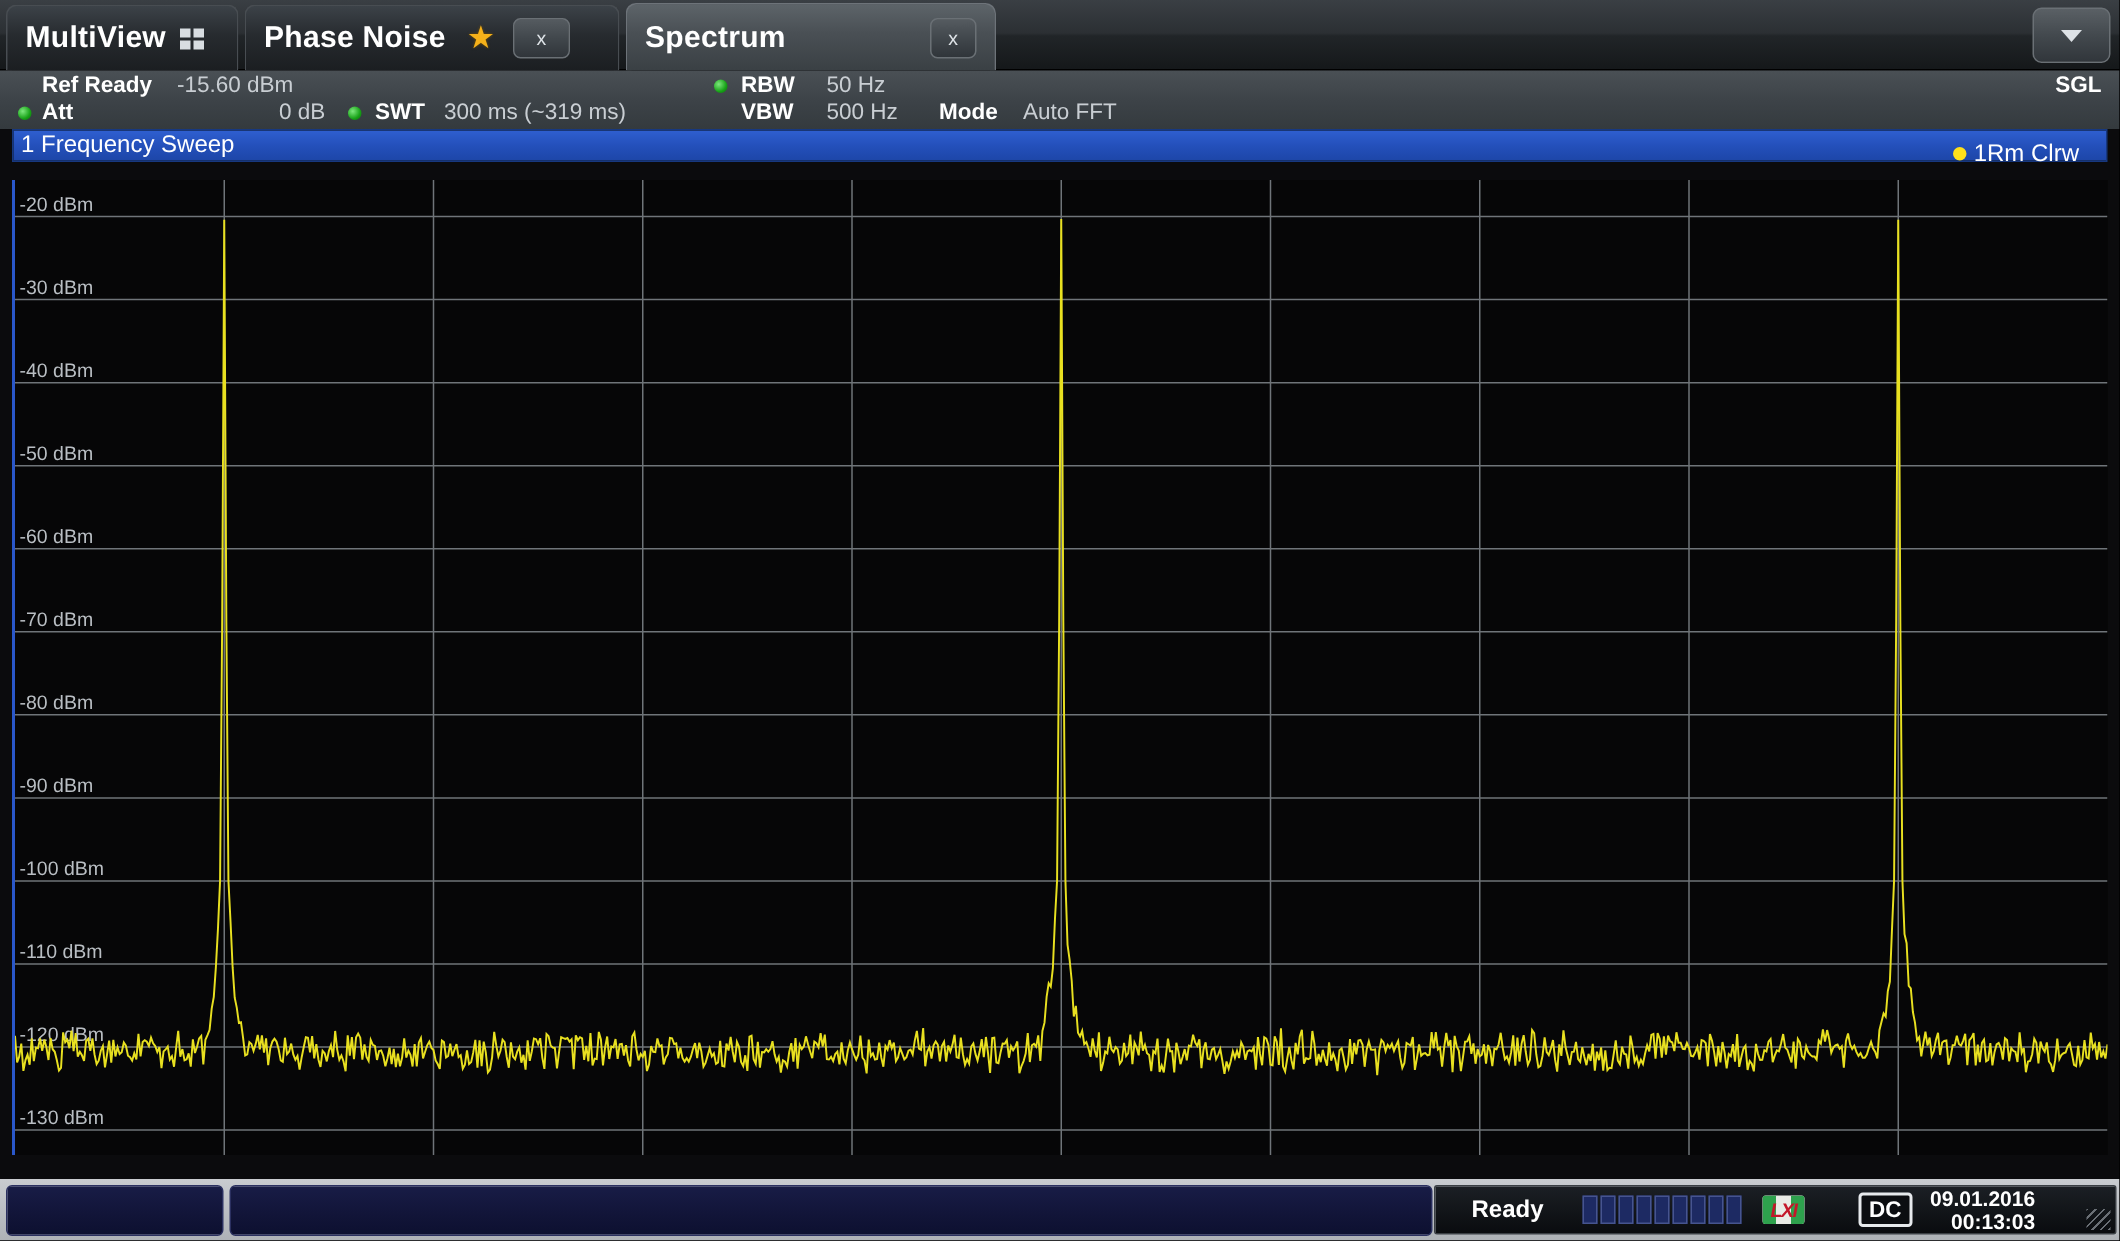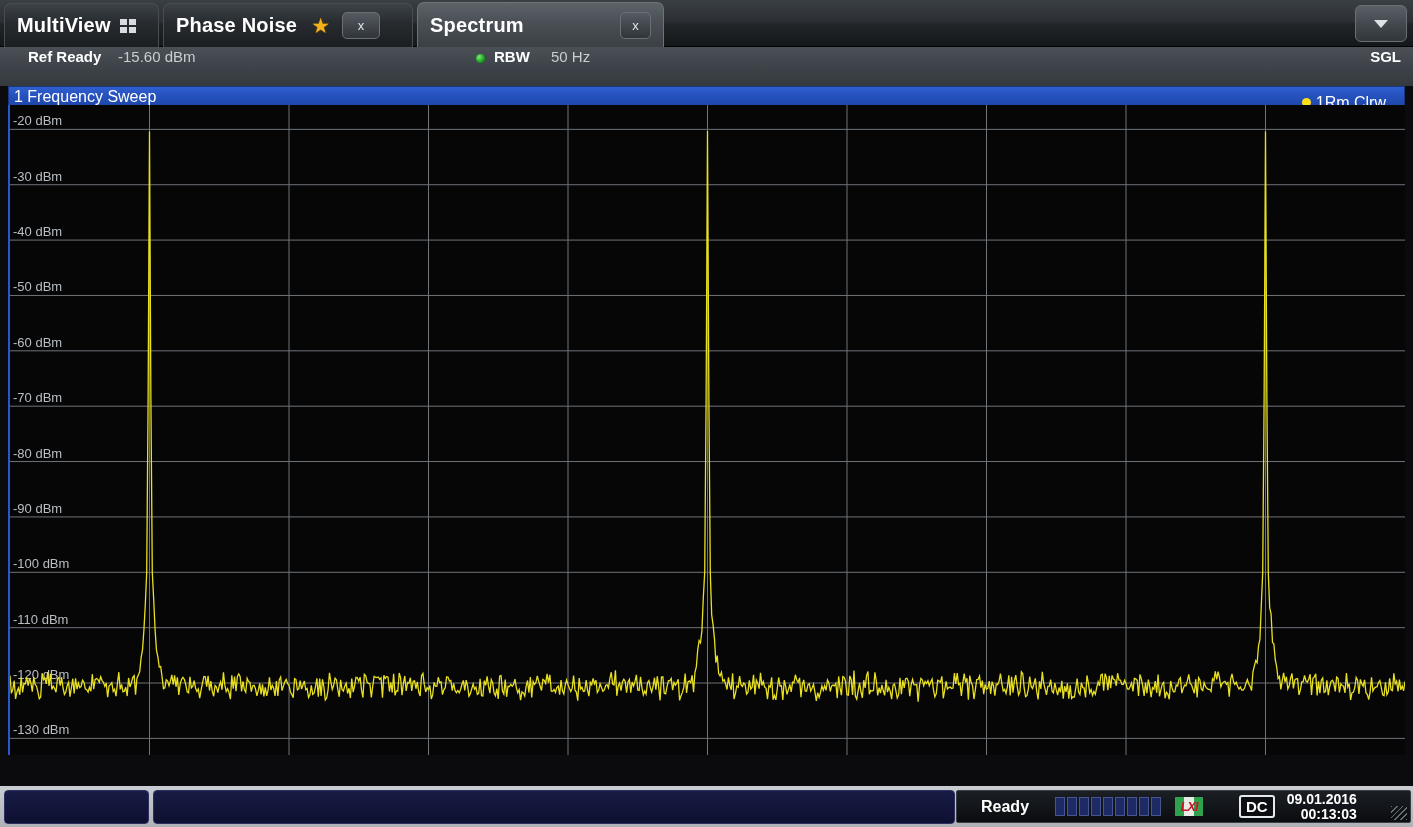--- a/index.html
+++ b/index.html
@@ -90,21 +90,21 @@
     box-sizing:border-box;
     color:#fff;font-size:16px;
     display:flex;align-items:center;justify-content:space-between;
     padding:0 18px 0 5px;
   }
   .tracelbl{display:flex;align-items:center;gap:5px;font-size:16px;color:#fff;margin-top:11px;}
   .dotY{width:9px;height:9px;border-radius:50%;background:#ffe01a;display:inline-block;}
 
   
   .plotwrap{
-    position:absolute;left:8px;top:105px;width:1397px;height:650px;
+    position:absolute;left:8px;top:120px;width:1397px;height:650px;
     background:#060607;
     border-left:2px solid #2a57c9;
     box-sizing:border-box;
   }
   .plotsvg{display:block;width:1395px;height:650px;}
   .ylab{
     fill:#b9bec3;font-family:"Liberation Sans",sans-serif;font-size:13px;
   }
 
   
@@ -209,20 +209,35 @@
       <span class="abs lbl" style="left:28px;">Ref Ready</span>
       <span class="abs val" style="left:118px;">-15.60 dBm</span>
 
       <span class="abs" style="left:476px;"><span class="led"></span></span>
       <span class="abs lbl" style="left:494px;">RBW</span>
       <span class="abs val" style="left:551px;">50 Hz</span>
 
       <span class="abs lbl" style="right:12px;">SGL</span>
     </div>
 
+    <div class="row r2">
+      <span class="abs" style="left:12px;"><span class="led"></span></span>
+      <span class="abs lbl" style="left:28px;">Att</span>
+      <span class="abs val" style="left:186px;">0 dB</span>
+
+      <span class="abs" style="left:232px;"><span class="led"></span></span>
+      <span class="abs lbl" style="left:250px;">SWT</span>
+      <span class="abs val" style="left:296px;">300 ms (~319 ms)</span>
+
+      <span class="abs lbl" style="left:494px;">VBW</span>
+      <span class="abs val" style="left:551px;">500 Hz</span>
+
+      <span class="abs lbl" style="left:626px;">Mode</span>
+      <span class="abs val" style="left:682px;">Auto FFT</span>
+    </div>
   </div>
 
   <div class="diagtitle">
     <span>1 Frequency Sweep</span>
     <span class="tracelbl">
       <span class="dotY"></span>
       <span>1Rm Clrw</span>
     </span>
   </div>
 

